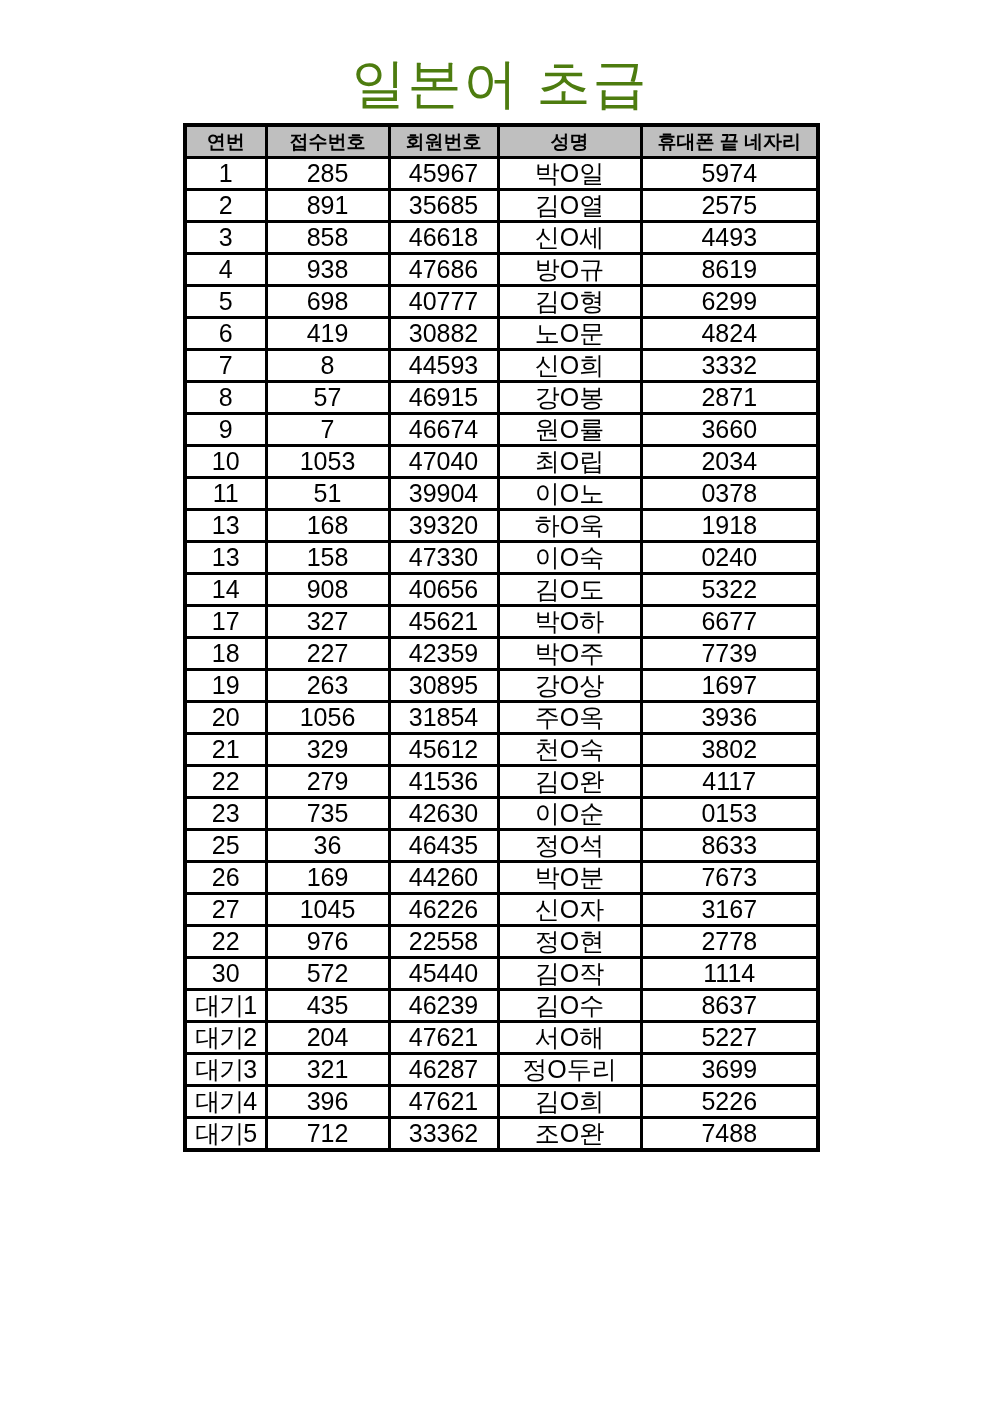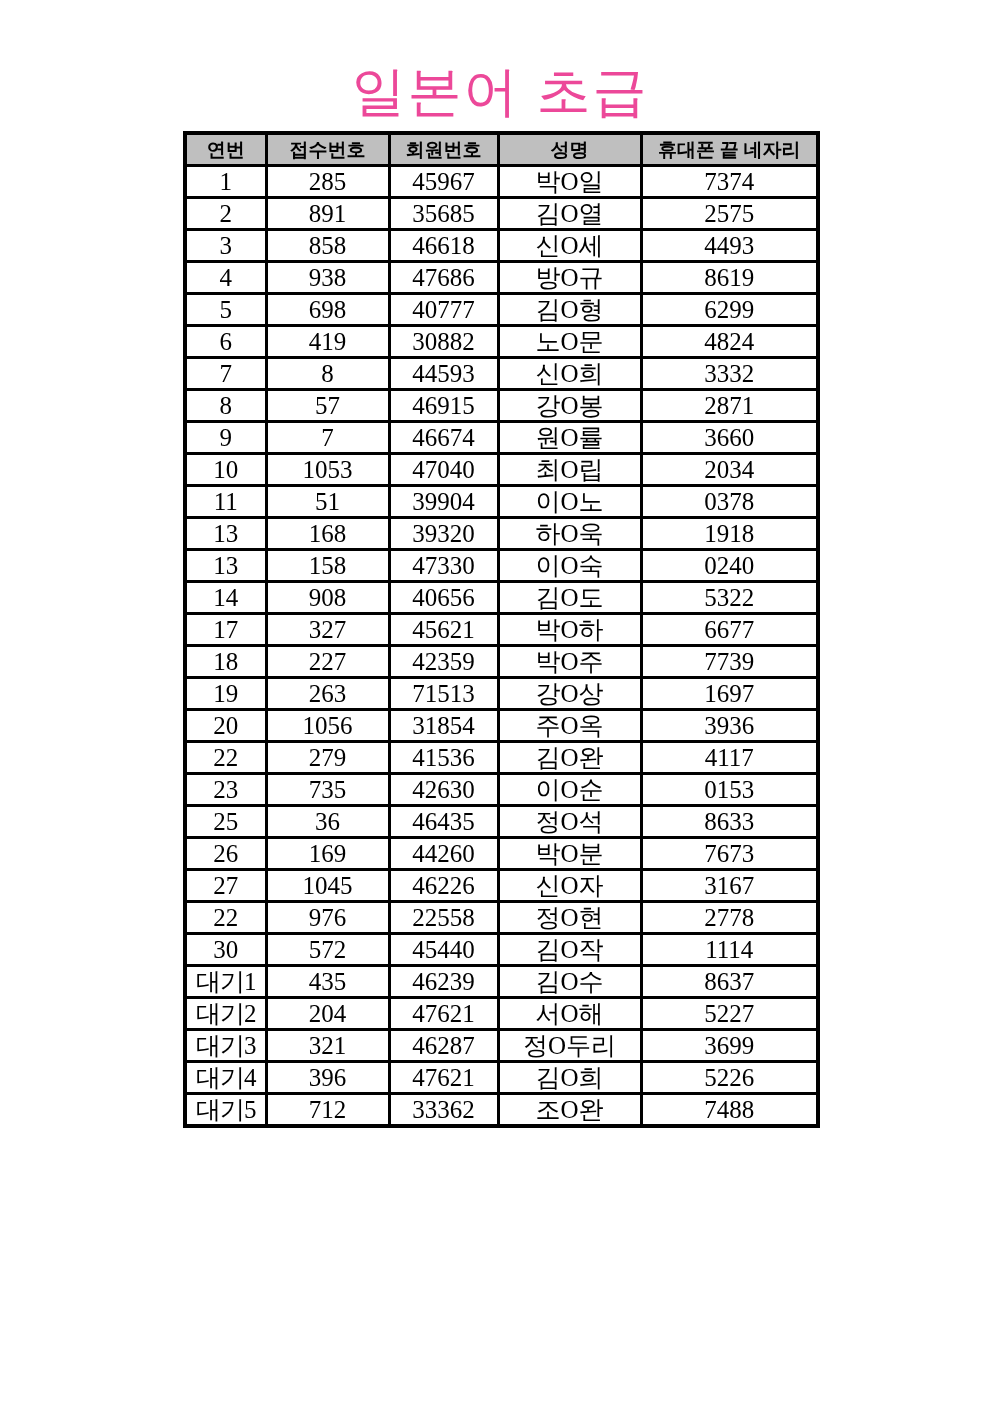--- a/index.html
+++ b/index.html
@@ -8,36 +8,35 @@
     background: #ffffff;
   }
   body {
     width: 1000px;
     height: 1414px;
     font-family: "Liberation Sans", "DejaVu Sans", sans-serif;
     color: #000000;
     position: relative;
   }
   .page-title {
-    margin: 8px;
+    margin: 0;
     padding-top: 52px;
     text-align: center;
     font-size: 54px;
     font-weight: 500;
     letter-spacing: 2px;
     line-height: 1.15;
-    color: #ec4899;
+    color: #4d7c0f;
   }
   table.roster {
     border-collapse: collapse;
     table-layout: fixed;
     margin-left: 183px;
     margin-top: 9px;
     border: 4px solid var(--border-color, #000);
-    font-family: Liberation Serif, serif;
   }
   table.roster th,
   table.roster td {
     border: 3px solid var(--border-color, #000);
     height: 29px;
     padding: 0;
     text-align: center;
     vertical-align: middle;
     white-space: nowrap;
     overflow: hidden;
@@ -90,21 +89,21 @@
       <th>성명</th>
       <th>휴대폰 끝 네자리</th>
     </tr>
   </thead>
   <tbody>
       <tr>
         <td class="serial-main">1</td>
         <td>285</td>
         <td>45967</td>
         <td>박O일</td>
-        <td>7374</td>
+        <td>5974</td>
       </tr>
       <tr>
         <td class="serial-main">2</td>
         <td>891</td>
         <td>35685</td>
         <td>김O열</td>
         <td>2575</td>
       </tr>
       <tr>
         <td class="serial-main">3</td>
@@ -200,32 +199,39 @@
       <tr>
         <td class="serial-main">18</td>
         <td>227</td>
         <td>42359</td>
         <td>박O주</td>
         <td>7739</td>
       </tr>
       <tr>
         <td class="serial-main">19</td>
         <td>263</td>
-        <td>71513</td>
+        <td>30895</td>
         <td>강O상</td>
         <td>1697</td>
       </tr>
       <tr>
         <td class="serial-main">20</td>
         <td>1056</td>
         <td>31854</td>
         <td>주O옥</td>
         <td>3936</td>
       </tr>
       <tr>
+        <td class="serial-main">21</td>
+        <td>329</td>
+        <td>45612</td>
+        <td>천O숙</td>
+        <td>3802</td>
+      </tr>
+      <tr>
         <td class="serial-main">22</td>
         <td>279</td>
         <td>41536</td>
         <td>김O완</td>
         <td>4117</td>
       </tr>
       <tr>
         <td class="serial-main">23</td>
         <td>735</td>
         <td>42630</td>

